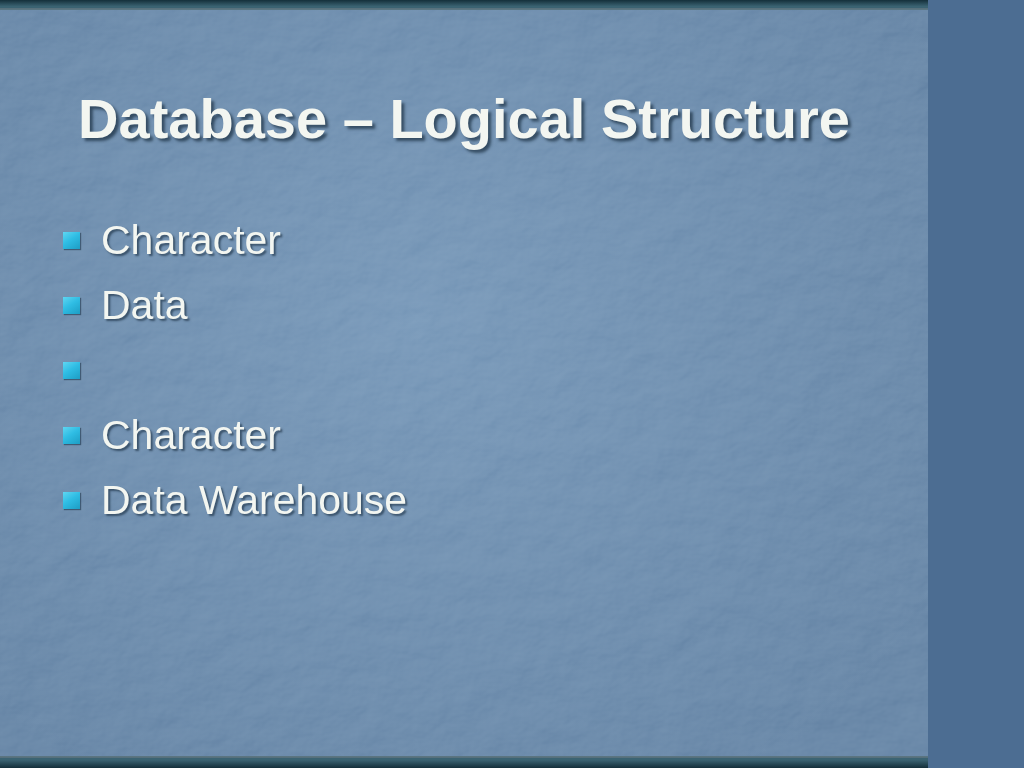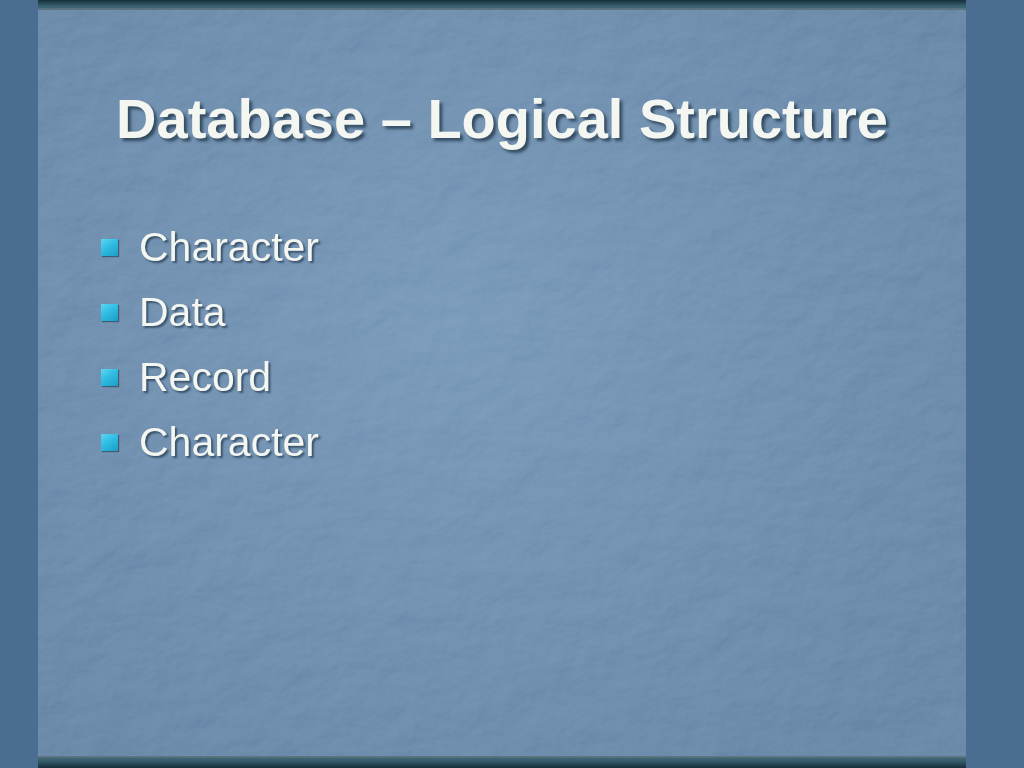--- a/index.html
+++ b/index.html
@@ -15,21 +15,20 @@
   html,body{width:1024px;height:768px;overflow:hidden;}
   body{
     font-family:"Liberation Sans","DejaVu Sans",sans-serif;
     background:var(--background-edge);
   }
   .slide{
     position:relative;
     width:928px;height:768px;
     background:radial-gradient(ellipse at 45% 42%, var(--background-center) 0%, var(--background-edge) 85%);
     overflow:hidden;
-    margin-left:38px;
   }
   .texture{
     position:absolute;inset:0;
     mix-blend-mode:soft-light;
     opacity:.6;
     pointer-events:none;
   }
   .edge-bar{
     position:absolute;left:0;width:100%;
     z-index:3;
@@ -51,21 +50,21 @@
     text-align:center;
     font-size:56px;
     font-weight:600;
     letter-spacing:0px;
     color:var(--title-text);
     text-shadow:3px 3px 3px rgba(18,38,56,0.65);
     white-space:nowrap;
   }
   .bullet-list{
     position:absolute;
-    top:215px;left:63px;
+    top:208px;left:63px;
     z-index:2;
     list-style:none;
   }
   .bullet-item{
     display:flex;
     align-items:center;
     height:65px;
   }
   .bullet-square{
     flex:0 0 auto;
@@ -108,21 +107,24 @@
     <li class="bullet-item">
       <span class="bullet-square"></span>
       <span class="bullet-label">Character</span>
     </li>
     <li class="bullet-item">
       <span class="bullet-square"></span>
       <span class="bullet-label">Data</span>
     </li>
     <li class="bullet-item">
       <span class="bullet-square"></span>
-      <span class="bullet-label">Record</span>
     </li>
     <li class="bullet-item">
       <span class="bullet-square"></span>
       <span class="bullet-label">Character</span>
+    </li>
+    <li class="bullet-item">
+      <span class="bullet-square"></span>
+      <span class="bullet-label">Data Warehouse</span>
     </li>
   </ul>
 
 </div>
 
 </body></html>

